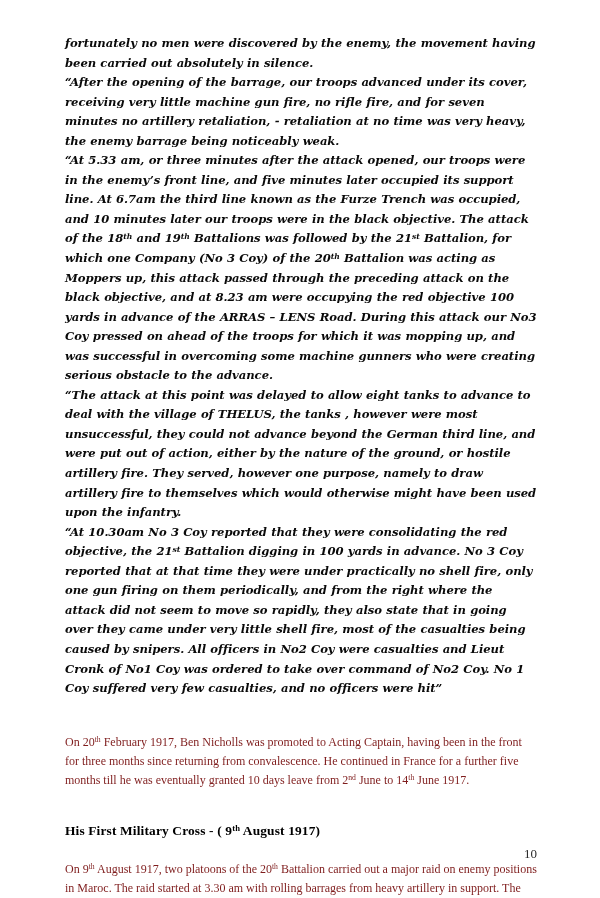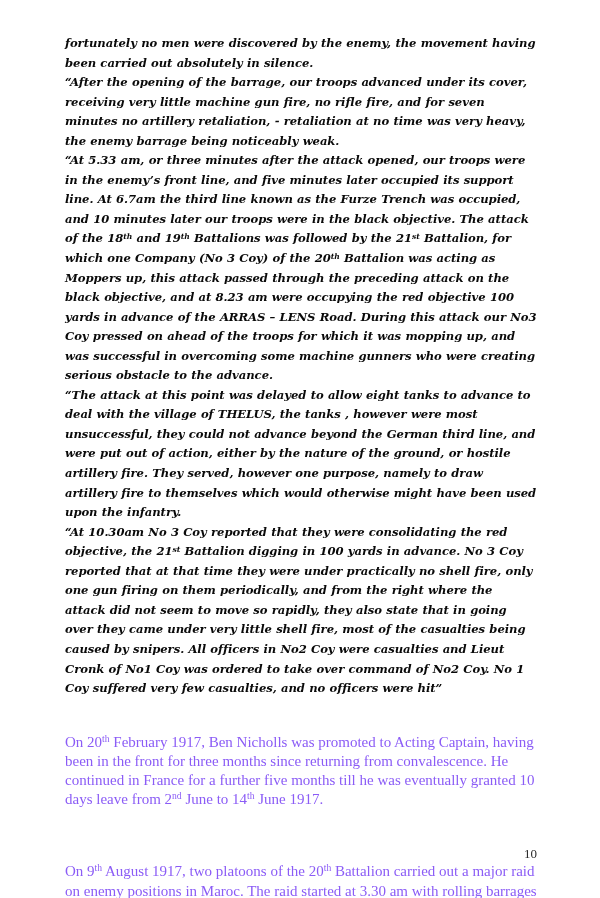--- a/index.html
+++ b/index.html
@@ -45,24 +45,24 @@
     font-size: 0.66em;
     vertical-align: 0.45em;
     line-height: 0;
   }
 
   
   .body-text {
     font-family: "Liberation Serif", "DejaVu Serif", serif;
     font-style: normal;
     font-weight: normal;
-    font-size: 15px;
+    font-size: 12px;
     line-height: 19.2px;
     text-align: left;
-    color: #8b5cf6;
+    color: #7f1d1d;
   }
   .body-text p {
     margin: 0;
   }
   .body-text sup {
     font-size: 0.64em;
     vertical-align: 0.48em;
     line-height: 0;
   }
 
@@ -109,20 +109,23 @@
   </div>
 
   <div class="gap-after-diary"></div>
 
   <div class="body-text">
     <p><span>On 20<sup>th</sup> February 1917, Ben Nicholls was promoted to Acting Captain, having been in the front for three months since returning from convalescence. He continued in France for a further five months till he was eventually granted 10 days leave from 2<sup>nd</sup> June to 14<sup>th</sup> June 1917.</span></p>
   </div>
 
   <div class="gap-before-heading"></div>
 
+  <div class="section-heading">
+    <span>His First Military Cross - ( 9<sup>th</sup> August 1917)</span>
+  </div>
 
   <div class="gap-after-heading"></div>
 
   <div class="body-text">
     <p><span>On 9<sup>th</sup> August 1917, two platoons of the 20<sup>th</sup> Battalion carried out a major raid on enemy positions in Maroc. The raid started at 3.30 am with rolling barrages from heavy artillery in support. The right raiding party reached the German front line and found it deserted; the left raiding party found enemy wire a serious obstacle, and it is doubtful whether or not the whole platoon got in. The left platoon found the enemy trenches held, and came under heavy machine gun enfilade fire shooting through the barrage. The party withdrew at 4.41 am. 49 men, out of all 72 men that took part in the raid, were casualties. The War Diary continues with the following reference to BE Nicholls:</span></p>
   </div>
 
 </div>
 
 <div class="page-number">10</div>

